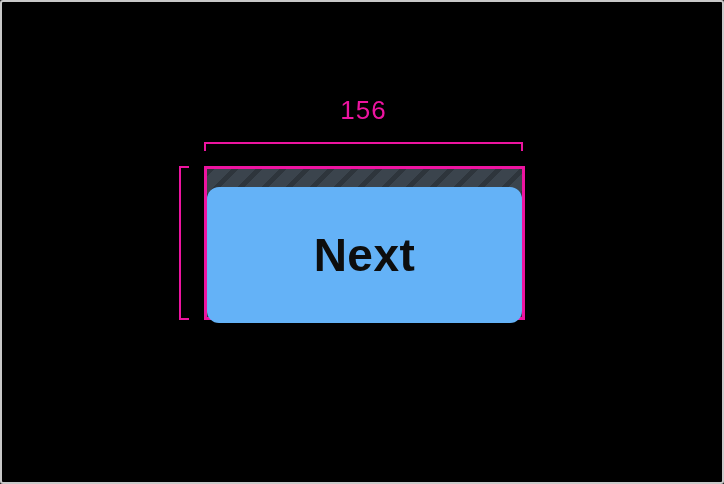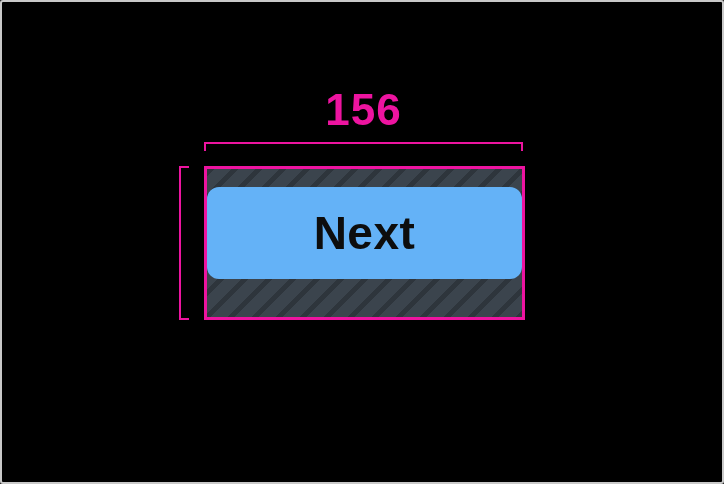--- a/index.html
+++ b/index.html
@@ -22,22 +22,22 @@
     width:724px;height:484px;
     background:var(--canvas-bg);
     border:2px solid var(--frame-border);
     border-radius:3px;
     overflow:hidden;
   }
   
   .dim-label{
     position:absolute;
     color:var(--accent);
-    font-size:44px;
-    font-weight:700;
+    font-size:26px;
+    font-weight:400;
     letter-spacing:1px;
     line-height:34px;
   }
   .dim-label.width{
     left:202px; top:91px; width:319px;
     text-align:center;
   }
   .dim-label.height{
     left:96px; top:223px; width:57px;
     text-align:right;
@@ -65,21 +65,21 @@
       135deg,
       var(--hatch-stripe) 0px,
       var(--hatch-stripe) 5px,
       var(--hatch-bg) 5px,
       var(--hatch-bg) 17px
     );
   }
   
   .next-button{
     position:absolute;
-    left:0px; right:0px; top:18px; height:92px;
+    left:0px; right:0px; top:18px; height:136px;
     background:var(--button-fill);
     border:none;
     border-radius:12px;
     display:flex;
     align-items:center;
     justify-content:center;
     cursor:pointer;
     font-family:"Liberation Sans", sans-serif;
   }
   .next-button .label{

